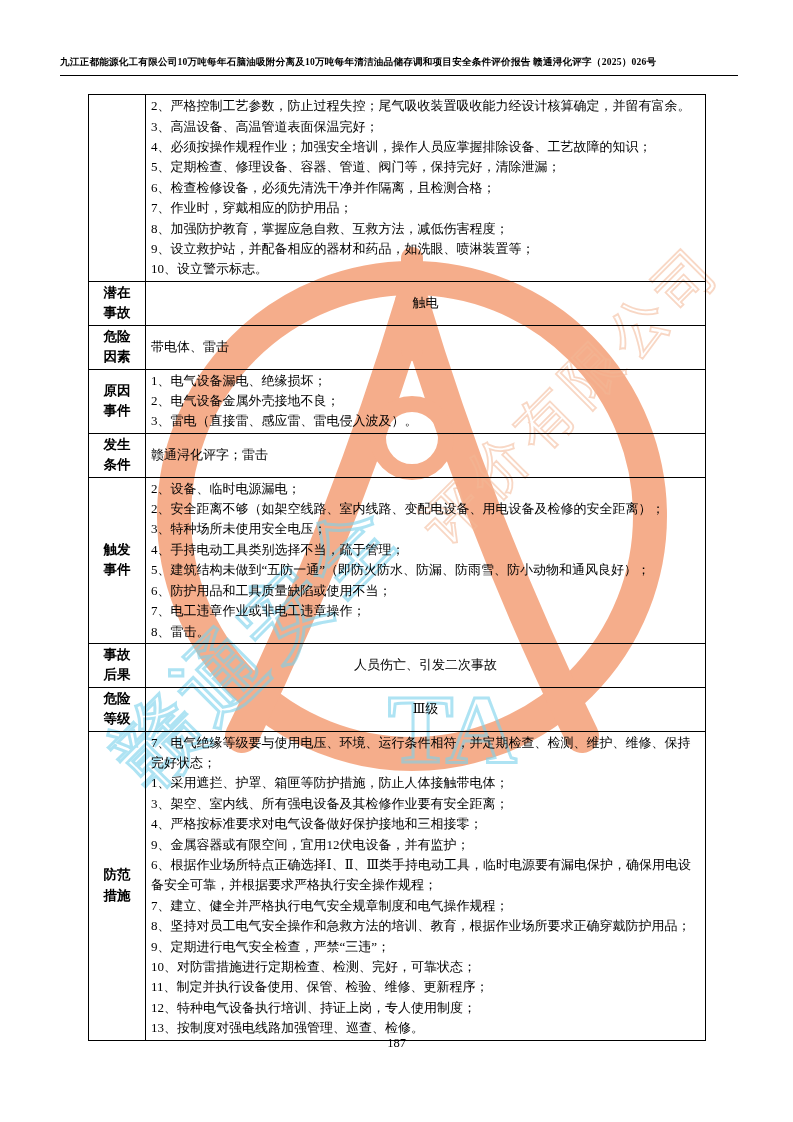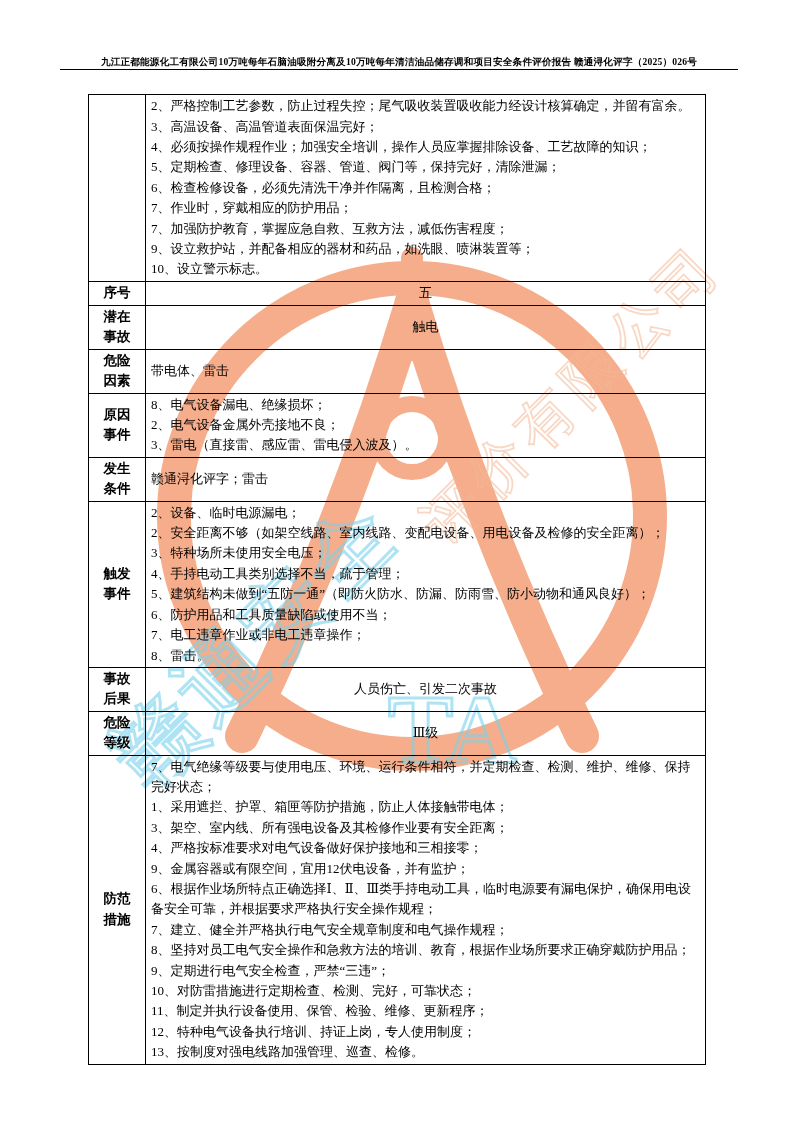--- a/index.html
+++ b/index.html
@@ -12,22 +12,22 @@
     font-family:"Liberation Serif","DejaVu Serif",serif;
     color:#000;
   }
   
   .wm{position:absolute;left:0;top:0;width:793px;height:1122px;z-index:1;pointer-events:none;}
   .wm text{font-family:"Liberation Serif","DejaVu Serif",serif;}
   
   .header{
     position:absolute;left:60px;top:56px;width:678px;z-index:2;
     font-size:9.6px;font-weight:bold;letter-spacing:0.2px;
-    text-align:center;white-space:nowrap;
-    border-bottom:1.6px solid #000;
+    white-space:nowrap;
+    padding-bottom:6px;border-bottom:1.6px solid #000;
   }
   
   .tbl{
     position:absolute;left:88px;top:94px;z-index:2;
     width:618px;border-collapse:collapse;table-layout:fixed;
     background:transparent;
   }
   .tbl td{
     border:1px solid #000;
     font-size:13px;line-height:20.4px;
@@ -70,41 +70,37 @@
     <tbody id="tbody">
         <tr style="height: 187px;">
           <td class="lbl"></td>
           <td class="val">
             <div>2、严格控制工艺参数，防止过程失控；尾气吸收装置吸收能力经设计核算确定，并留有富余。</div>
             <div>3、高温设备、高温管道表面保温完好；</div>
             <div>4、必须按操作规程作业；加强安全培训，操作人员应掌握排除设备、工艺故障的知识；</div>
             <div>5、定期检查、修理设备、容器、管道、阀门等，保持完好，清除泄漏；</div>
             <div>6、检查检修设备，必须先清洗干净并作隔离，且检测合格；</div>
             <div>7、作业时，穿戴相应的防护用品；</div>
-            <div>7、加强防护教育，掌握应急自救、互救方法，减低伤害程度；</div>
+            <div>8、加强防护教育，掌握应急自救、互救方法，减低伤害程度；</div>
             <div>9、设立救护站，并配备相应的器材和药品，如洗眼、喷淋装置等；</div>
             <div>10、设立警示标志。</div>
           </td>
-        </tr>
-        <tr style="height: 24px;">
-          <td class="lbl">序号</td>
-          <td class="val center">五</td>
         </tr>
         <tr style="height: 42px;">
           <td class="lbl">潜在<br>事故</td>
           <td class="val center">触电</td>
         </tr>
         <tr style="height: 42px;">
           <td class="lbl">危险<br>因素</td>
           <td class="val">带电体、雷击</td>
         </tr>
         <tr style="height: 61px; padding-left: 48px;">
           <td class="lbl">原因<br>事件</td>
           <td class="val">
-            <div>8、电气设备漏电、绝缘损坏；</div>
+            <div>1、电气设备漏电、绝缘损坏；</div>
             <div>2、电气设备金属外壳接地不良；</div>
             <div>3、雷电（直接雷、感应雷、雷电侵入波及）。</div>
           </td>
         </tr>
         <tr style="height: 42px; margin-top: 20px;">
           <td class="lbl">发生<br>条件</td>
           <td class="val">赣通浔化评字；雷击</td>
         </tr>
         <tr style="height: 163px;">
           <td class="lbl">触发<br>事件</td>
@@ -141,14 +137,15 @@
             <div>9、定期进行电气安全检查，严禁“三违”；</div>
             <div>10、对防雷措施进行定期检查、检测、完好，可靠状态；</div>
             <div>11、制定并执行设备使用、保管、检验、维修、更新程序；</div>
             <div>12、特种电气设备执行培训、持证上岗，专人使用制度；</div>
             <div>13、按制度对强电线路加强管理、巡查、检修。</div>
           </td>
         </tr>
       </tbody>
   </table>
 
+  <div class="footer">187</div>
 
 </div>
 
 </body></html>

